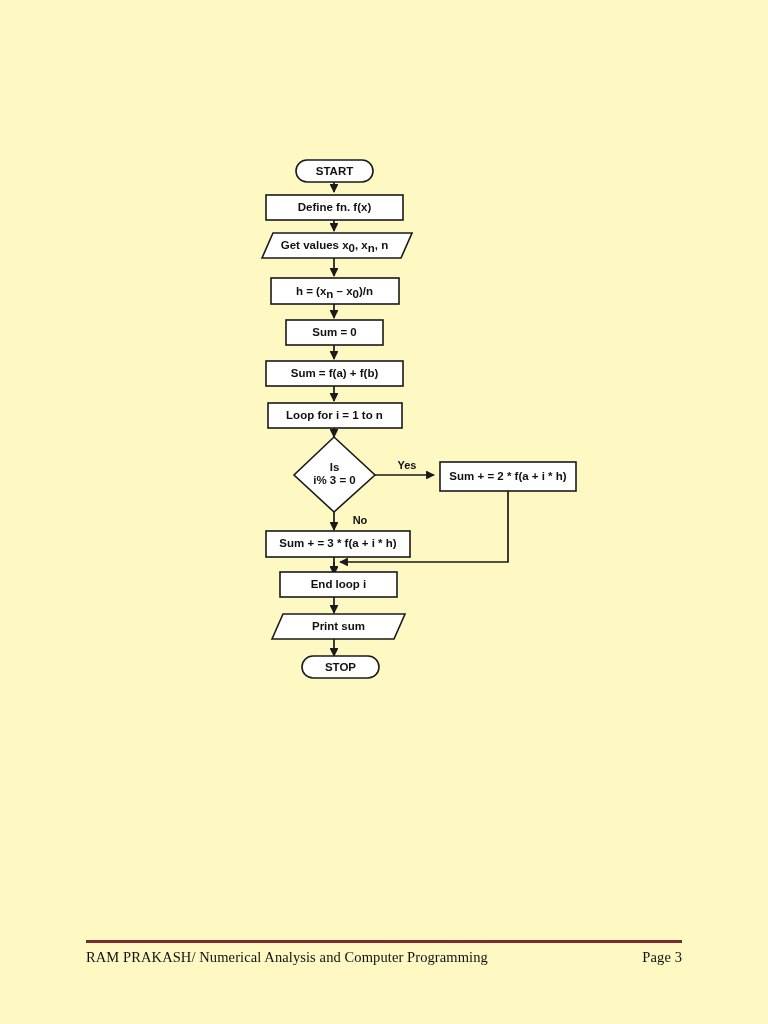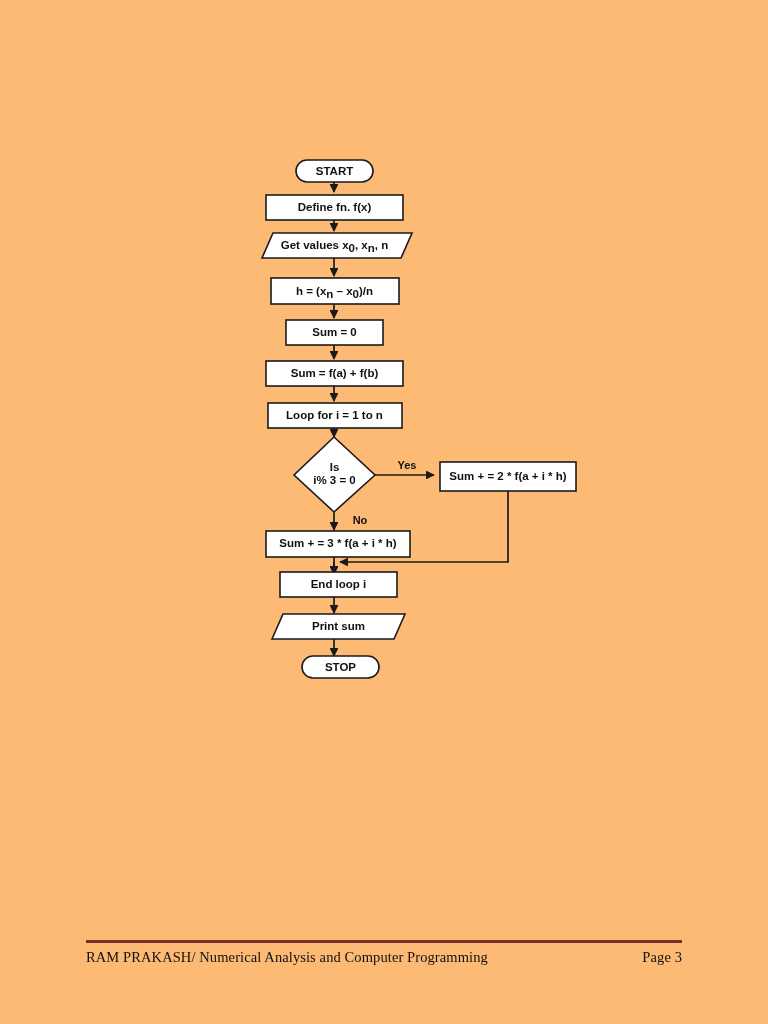--- a/index.html
+++ b/index.html
@@ -11,21 +11,21 @@
   body {
     width: 768px;
     height: 1024px;
     position: relative;
     overflow: hidden;
     font-family: "Liberation Sans", sans-serif;
   }
   #page {
     position: absolute;
     inset: 0;
-    background: #fdba74;
+    background: #fef9c3;
   }
   #flowchart-svg {
     position: absolute;
     left: 0;
     top: 0;
     width: 768px;
     height: 1024px;
   }
   .node-text {
     font-family: "Liberation Sans", sans-serif;

